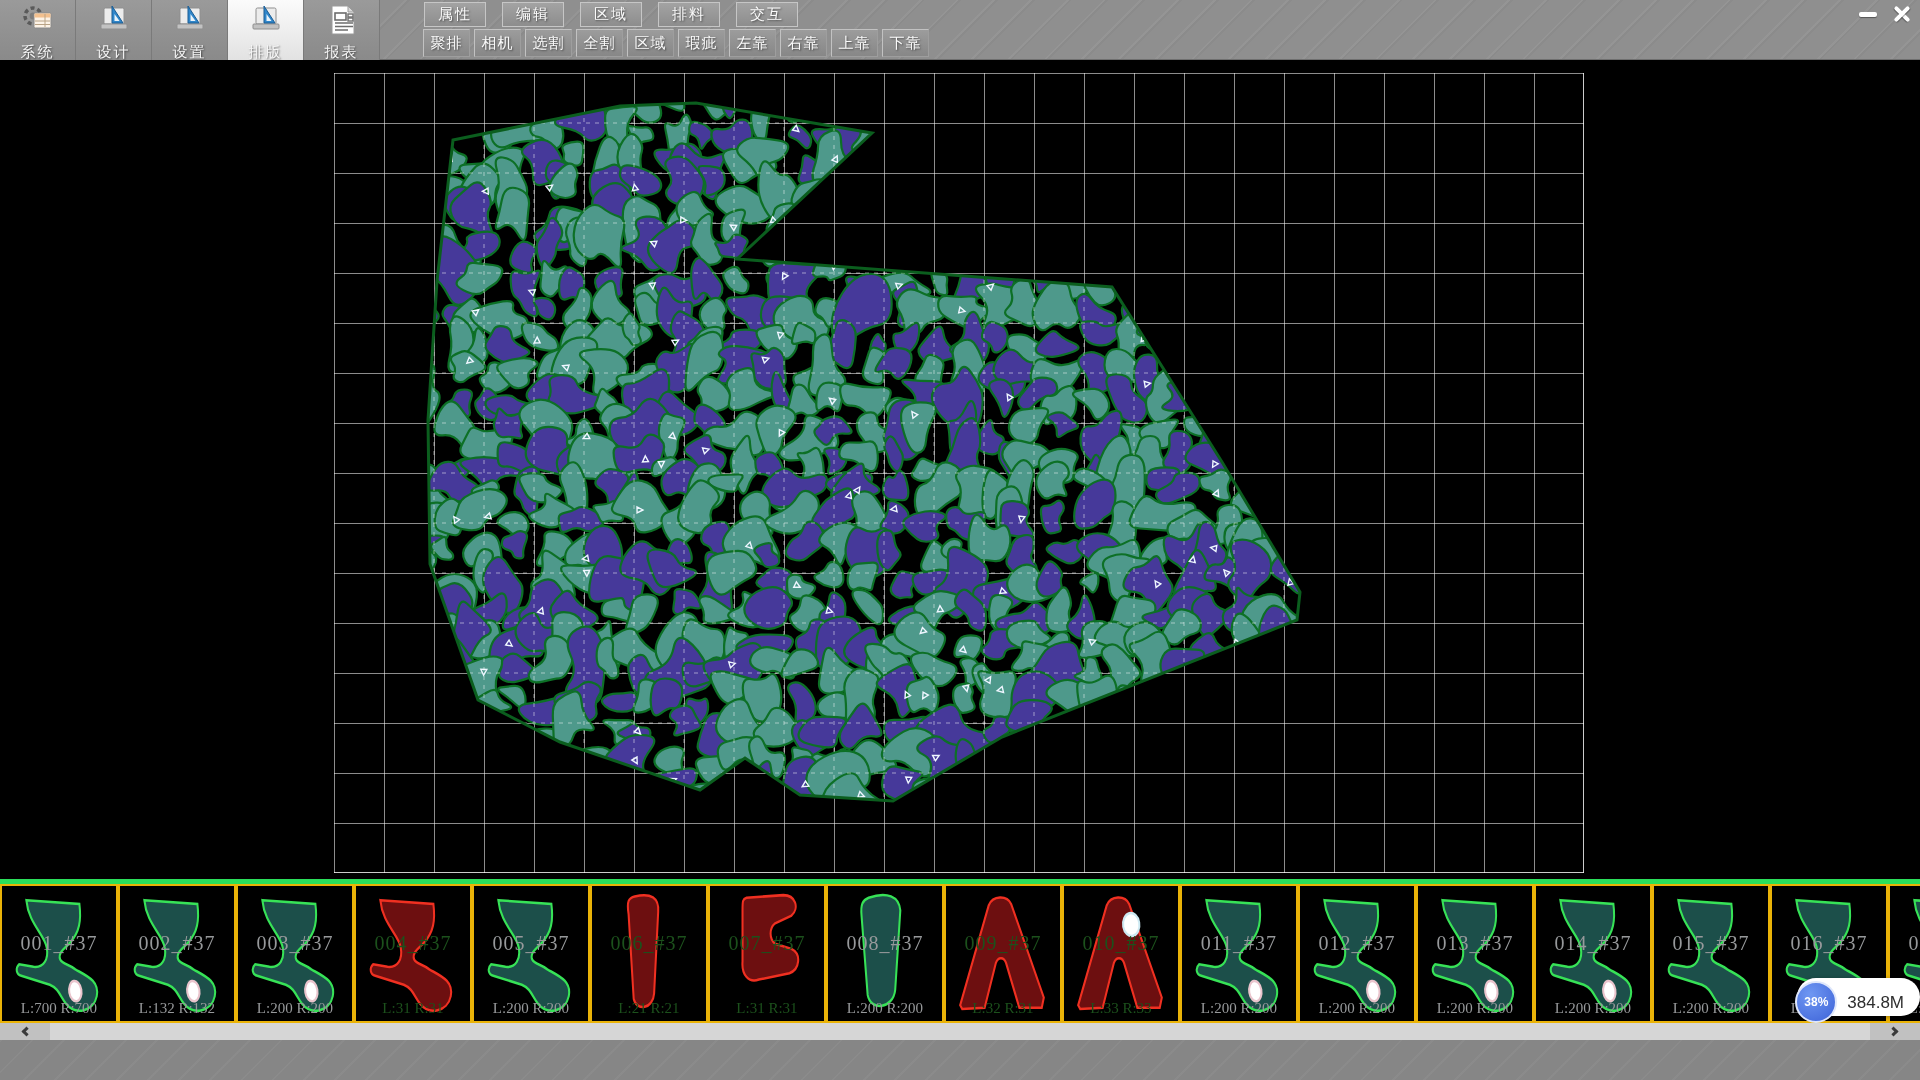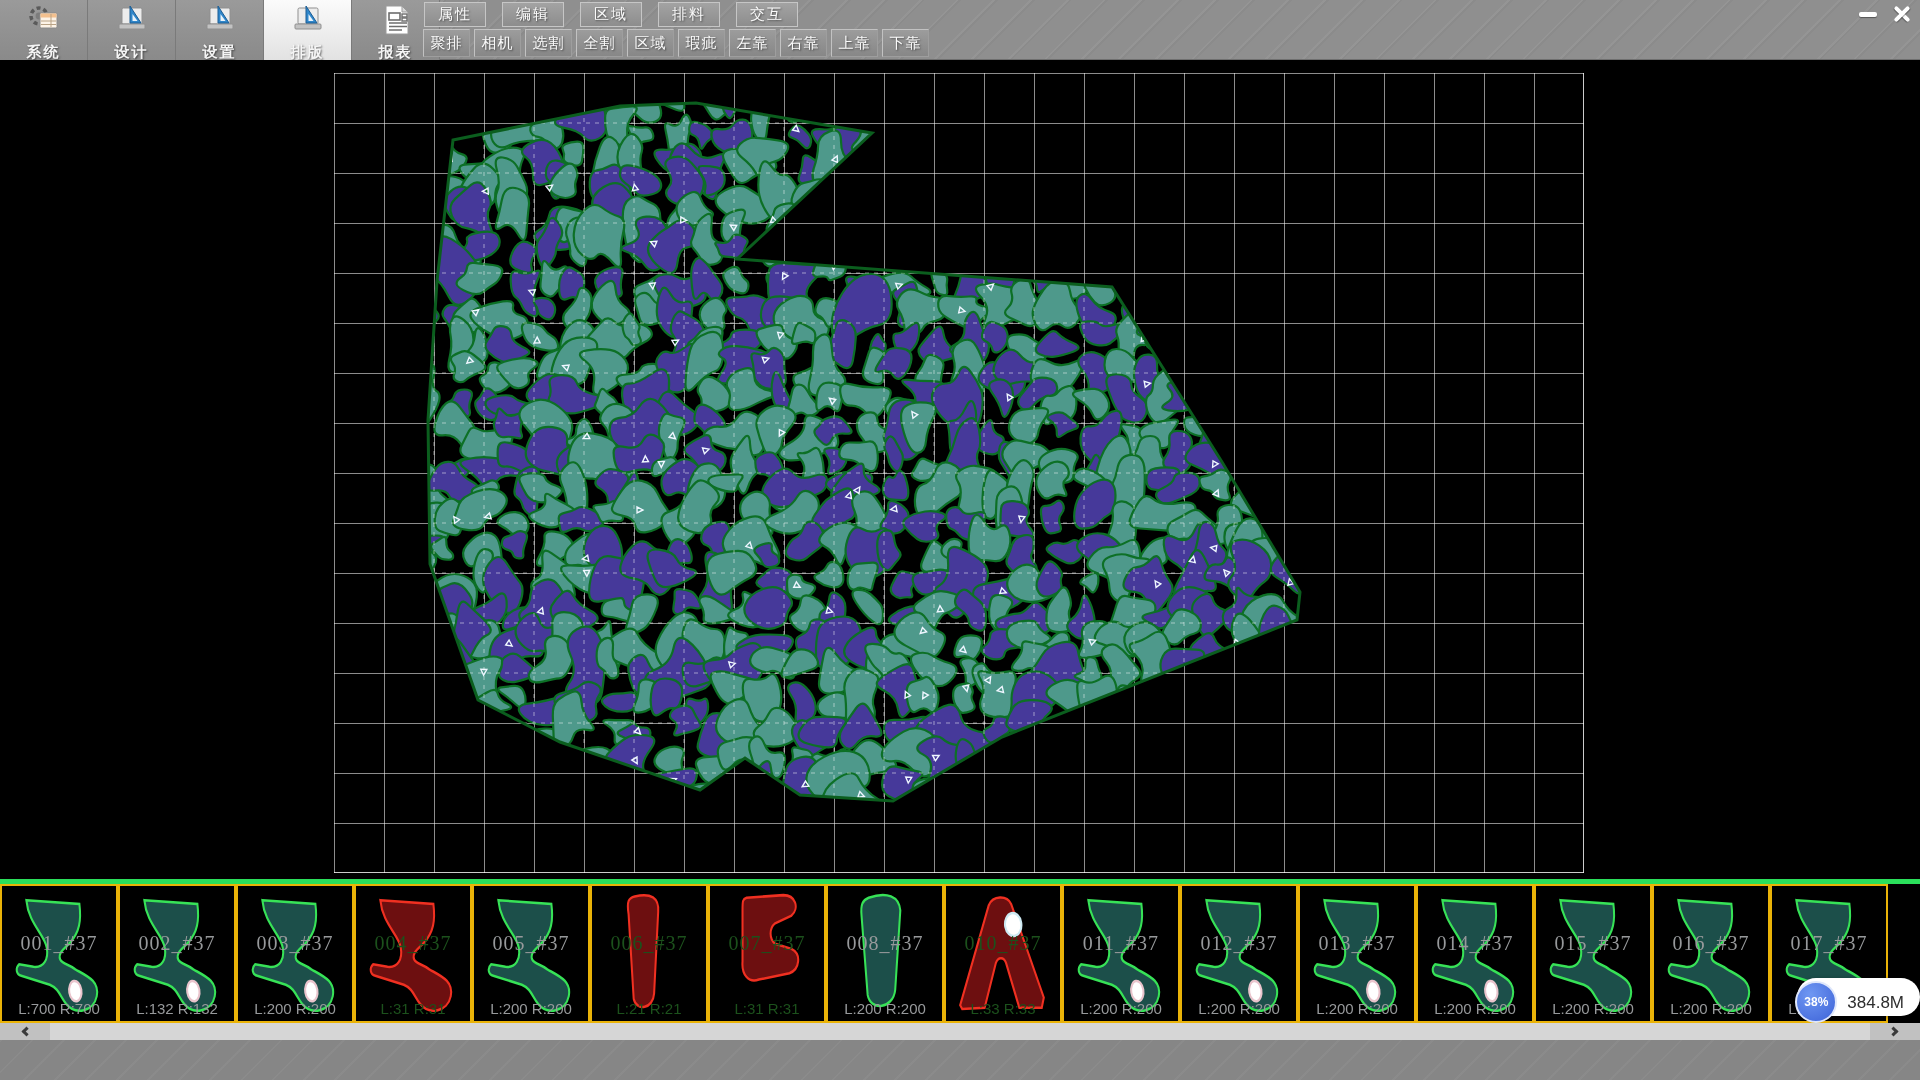--- a/index.html
+++ b/index.html
@@ -6,23 +6,23 @@
   html,body { width:1920px; height:1080px; overflow:hidden; background:#8f8f8f;
               font-family:"Liberation Sans", sans-serif; }
   .app { position:relative; width:1920px; height:1080px; }
 
   
   .toolbar { position:absolute; left:0; top:0; width:1920px; height:60px;
     background:#8f8f8f;
     background-image:repeating-linear-gradient(135deg, rgba(255,255,255,0.05) 0 2px, rgba(0,0,0,0.03) 2px 4px, transparent 4px 26px);
     border-bottom:1px solid #6f6f6f; }
   .tabs { position:absolute; left:0; top:0; height:60px; display:flex; }
-  .tab { width:88px; height:60px; display:flex; flex-direction:column; align-items:center;
+  .tab { width:76px; height:60px; display:flex; flex-direction:column; align-items:center;
     justify-content:flex-start; padding-top:3px; border-right:1px solid #7a7a7a;
-    background:linear-gradient(#9a9a9a,#8a8a8a); cursor:pointer;font-weight:bold; }
+    background:linear-gradient(#9a9a9a,#8a8a8a); cursor:pointer; }
   .tab.active { background:linear-gradient(#fbfbfb,#e2e2e2);align-items:center; }
   .tab .ticon { width:34px; height:34px; }
   .tab .tlabel { font-size:15px; color:#f5f5f5; letter-spacing:2px;
     text-shadow:1px 1px 2px rgba(0,0,0,0.55); margin-top:2px; white-space:nowrap; }
   .menurow1 { position:absolute; left:424px; top:2px; height:25px; display:flex; gap:16px; }
   .mbtn { width:62px; height:25px; display:flex; align-items:center; justify-content:center;
     font-size:15px; color:#fafafa; letter-spacing:2px; text-shadow:1px 1px 2px rgba(0,0,0,0.5);
     border:1px solid #c6c6c6; background:linear-gradient(#a3a3a3,#8d8d8d); cursor:pointer; }
   .menurow2 { position:absolute; left:423px; top:29px; height:28px; display:flex; gap:4px; }
   .tbtn { width:47px; height:28px; display:flex; align-items:center; justify-content:center;
@@ -50,21 +50,21 @@
   
   .greenline { position:absolute; left:0; top:879px; width:1920px; height:5px; background:#2adf5b; }
   .thumbs { position:absolute; left:0; top:884px; width:1920px; height:139px; background:#000;
     display:flex; overflow:hidden; }
   .cell { position:relative; flex:0 0 118px; width:118px; height:139px; background:#000;
     border:2px solid #eab308; cursor:pointer; overflow:hidden; }
   .cell svg { position:absolute; left:6px; top:4px; }
   .cell .clabel { position:absolute; left:0; top:46px; width:100%; text-align:center;
     font-family:"Liberation Serif", serif; font-size:20px; letter-spacing:1px; }
   .cell .csub { position:absolute; left:0; bottom:4px; width:100%; text-align:center;
-    font-family:Liberation Sans, sans-serif; font-size:15px; }
+    font-family:Liberation Serif, serif; font-size:15px; }
   .cell.teal .clabel, .cell.teal .csub { color:#97999b; }
   .cell.red .clabel, .cell.red .csub { color:#1c511c; }
 
   
   .statuspill { position:absolute; right:0px; top:978px; height:38px; background:#fff;
     border-radius:19px; display:flex; align-items:center; padding:12px 16px 0 0;
     box-shadow:0 1px 4px rgba(0,0,0,0.35); z-index:5; }
   .pct { width:42px; height:42px; margin:-2px 0 0 -2px; border-radius:50%;
     background:radial-gradient(circle at 35% 30%, #6f97f2, #3d63d8);
     border:2px solid #dfe7fb; display:flex; align-items:center; justify-content:center; }
@@ -849,20 +849,27 @@
       <div class="cell teal">
         <svg width="102" height="128" viewBox="0 0 100 100" preserveAspectRatio="none">
           <path d="M34,6 C52,1 64,5 65,16 L60,78 C58,93 36,95 33,82 L27,20 C26,11 28,8 34,6 Z" fill="#1c4f4a" stroke="#37e257" stroke-width="2"></path>
         </svg>
         <div class="clabel">008_#37</div>
         <div class="csub">L:200 R:200</div>
       </div>
       <div class="cell red">
         <svg width="102" height="128" viewBox="0 0 100 100" preserveAspectRatio="none">
           <path d="M8,90 L36,12 C40,4 54,4 58,11 L90,84 L88,92 L66,92 L53,57 C51,52 45,52 43,57 L32,92 L10,93 Z" fill="#6d0f10" stroke="#f03021" stroke-width="2"></path>
+        </svg>
+        <div class="clabel">009_#37</div>
+        <div class="csub">L:32 R:31</div>
+      </div>
+      <div class="cell red">
+        <svg width="102" height="128" viewBox="0 0 100 100" preserveAspectRatio="none">
+          <path d="M8,90 L36,12 C40,4 54,4 58,11 L90,84 L88,92 L66,92 L53,57 C51,52 45,52 43,57 L32,92 L10,93 Z" fill="#6d0f10" stroke="#f03021" stroke-width="2"></path>
           <ellipse cx="60" cy="27" rx="8" ry="9" fill="#ffffff" stroke="#cde9f2" stroke-width="2" transform="rotate(-12 60 27)"></ellipse>
         </svg>
         <div class="clabel">010_#37</div>
         <div class="csub">L:33 R:33</div>
       </div>
       <div class="cell teal">
         <svg width="102" height="128" viewBox="0 0 100 100" preserveAspectRatio="none">
           <path d="M18,8 L70,11 C72,24 70,33 61,41 C55,46 49,49 51,54 C53,58 60,58 66,62 C77,67 90,71 87,83 C84,95 66,98 57,89 C51,83 50,77 41,74 L13,67 C8,66 7,61 11,58 L25,60 C35,61 40,54 38,45 C36,35 20,26 18,8 Z" fill="#1c4f4a" stroke="#37e257" stroke-width="2"></path>
           <ellipse cx="66" cy="79" rx="6" ry="8" fill="#ffffff" stroke="#e9c4cc" stroke-width="2" transform="rotate(-12 66 79)"></ellipse>
         </svg>

